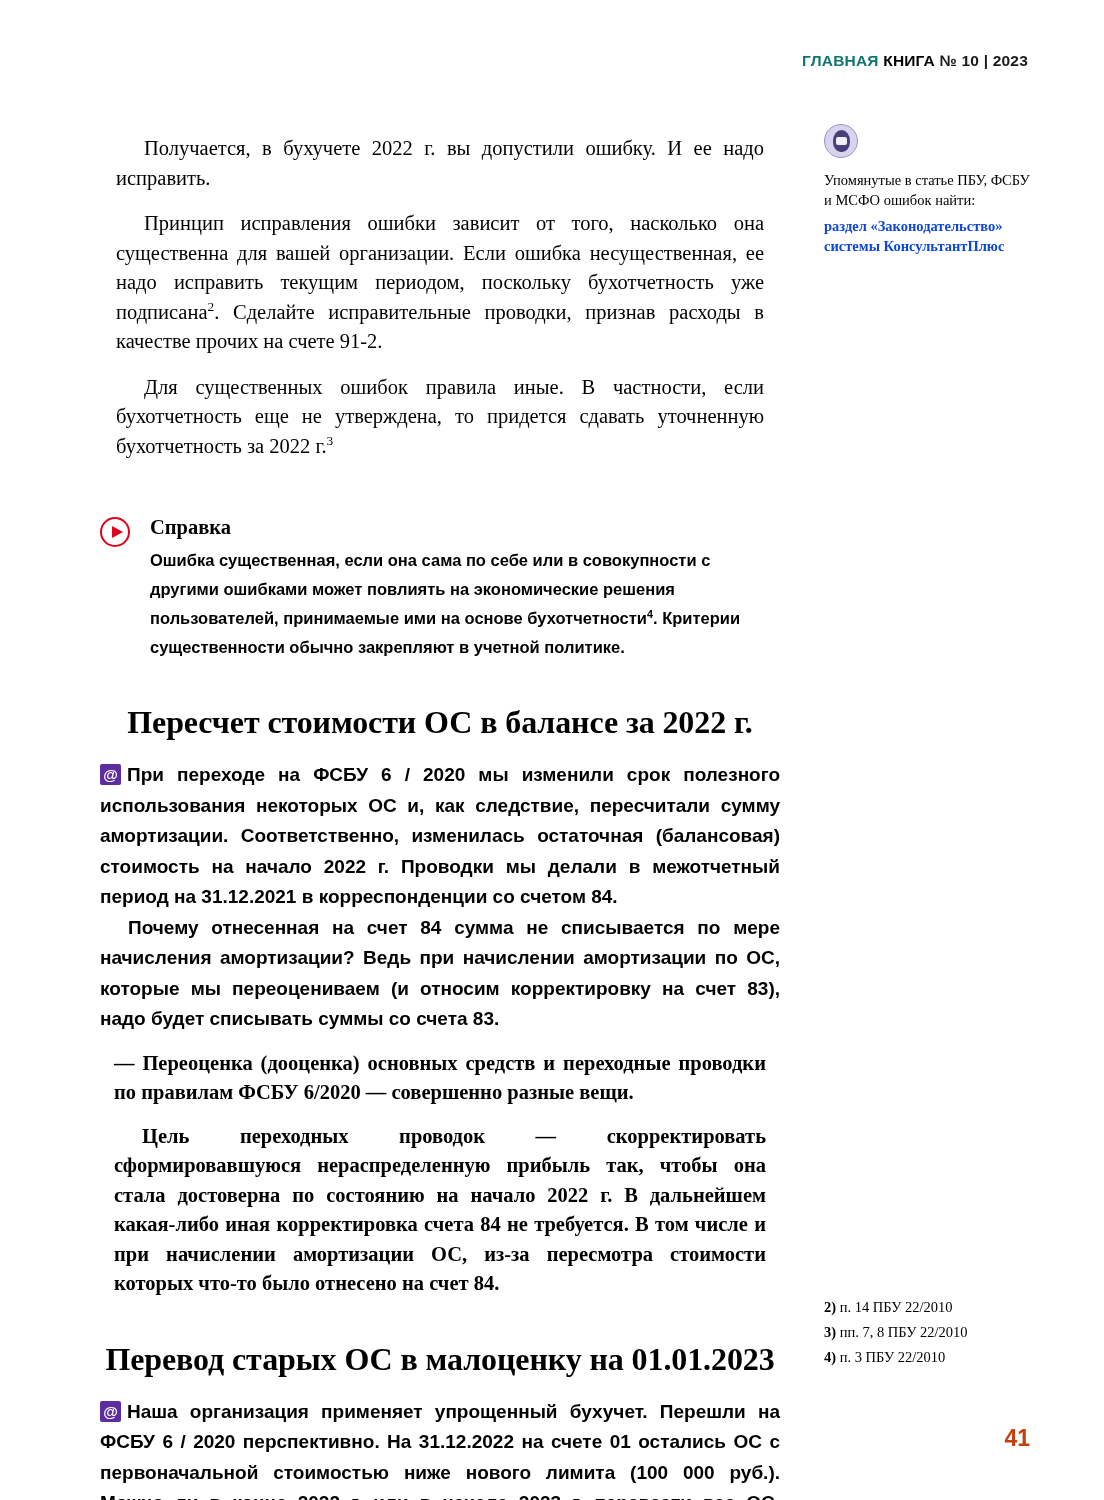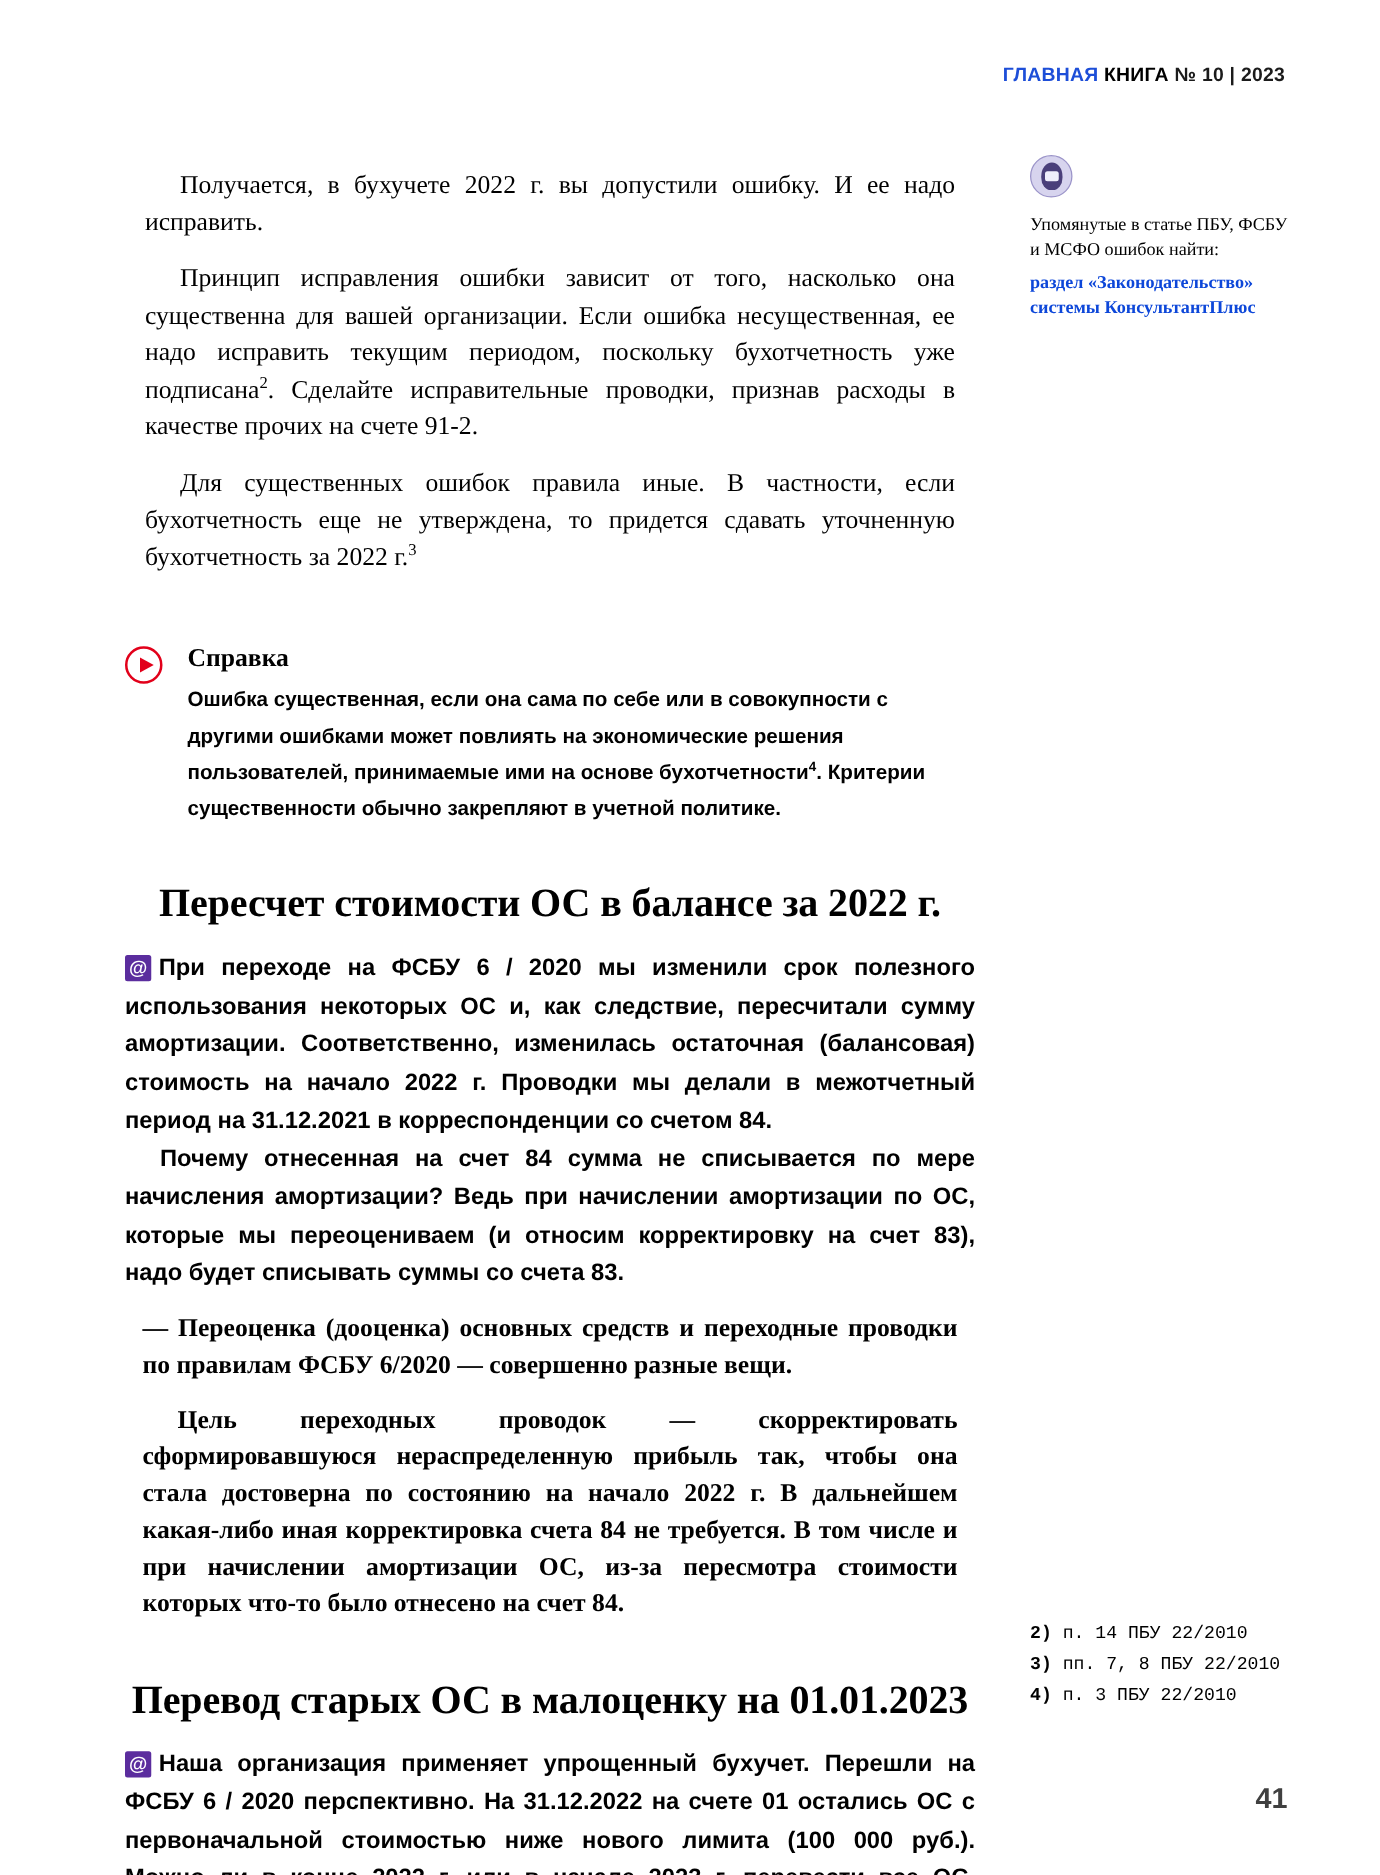--- a/index.html
+++ b/index.html
@@ -26,21 +26,21 @@
   .header {
     position: absolute;
     top: 52px;
     right: 76px;
     font-family: "Liberation Sans", sans-serif;
     font-weight: bold;
     font-size: 15.5px;
     letter-spacing: 0.2px;
     white-space: nowrap;
   }
-  .header .hl-main { color: #1d4ed8; }
+  .header .hl-main { color: #0f766e; }
   .header .hl-accent { color: #000000; }
   .header .hl-rest { color: #1b1b1b; }
 
   
   .main-col {
     position: absolute;
     left: 100px;
     top: 118px;
     width: 680px;
   }
@@ -195,37 +195,37 @@
 
   
   .footnotes {
     position: absolute;
     left: 824px;
     top: 1297px;
     width: 220px;
   }
   .footnote {
     margin: 0 0 5px 0;
-    font-family: Liberation Mono, monospace;
+    font-family: Liberation Serif, serif;
     font-size: 14.5px;
     line-height: 20px;
   }
   .footnote .fn-num {
     font-weight: bold;
   }
 
   
   .page-number {
     position: absolute;
     right: 74px;
     bottom: 48px;
     font-family: "Liberation Sans", sans-serif;
     font-weight: bold;
     font-size: 23px;
-    color: #404040;
+    color: #c2410c;
   }
 </style>
 </head>
 <body>
 
 <div class="page">
 
   <div class="header">
     <span class="hl-main">ГЛАВНАЯ </span><span class="hl-accent">КНИГА</span><span class="hl-rest"> № 10 | 2023</span>
   </div>

